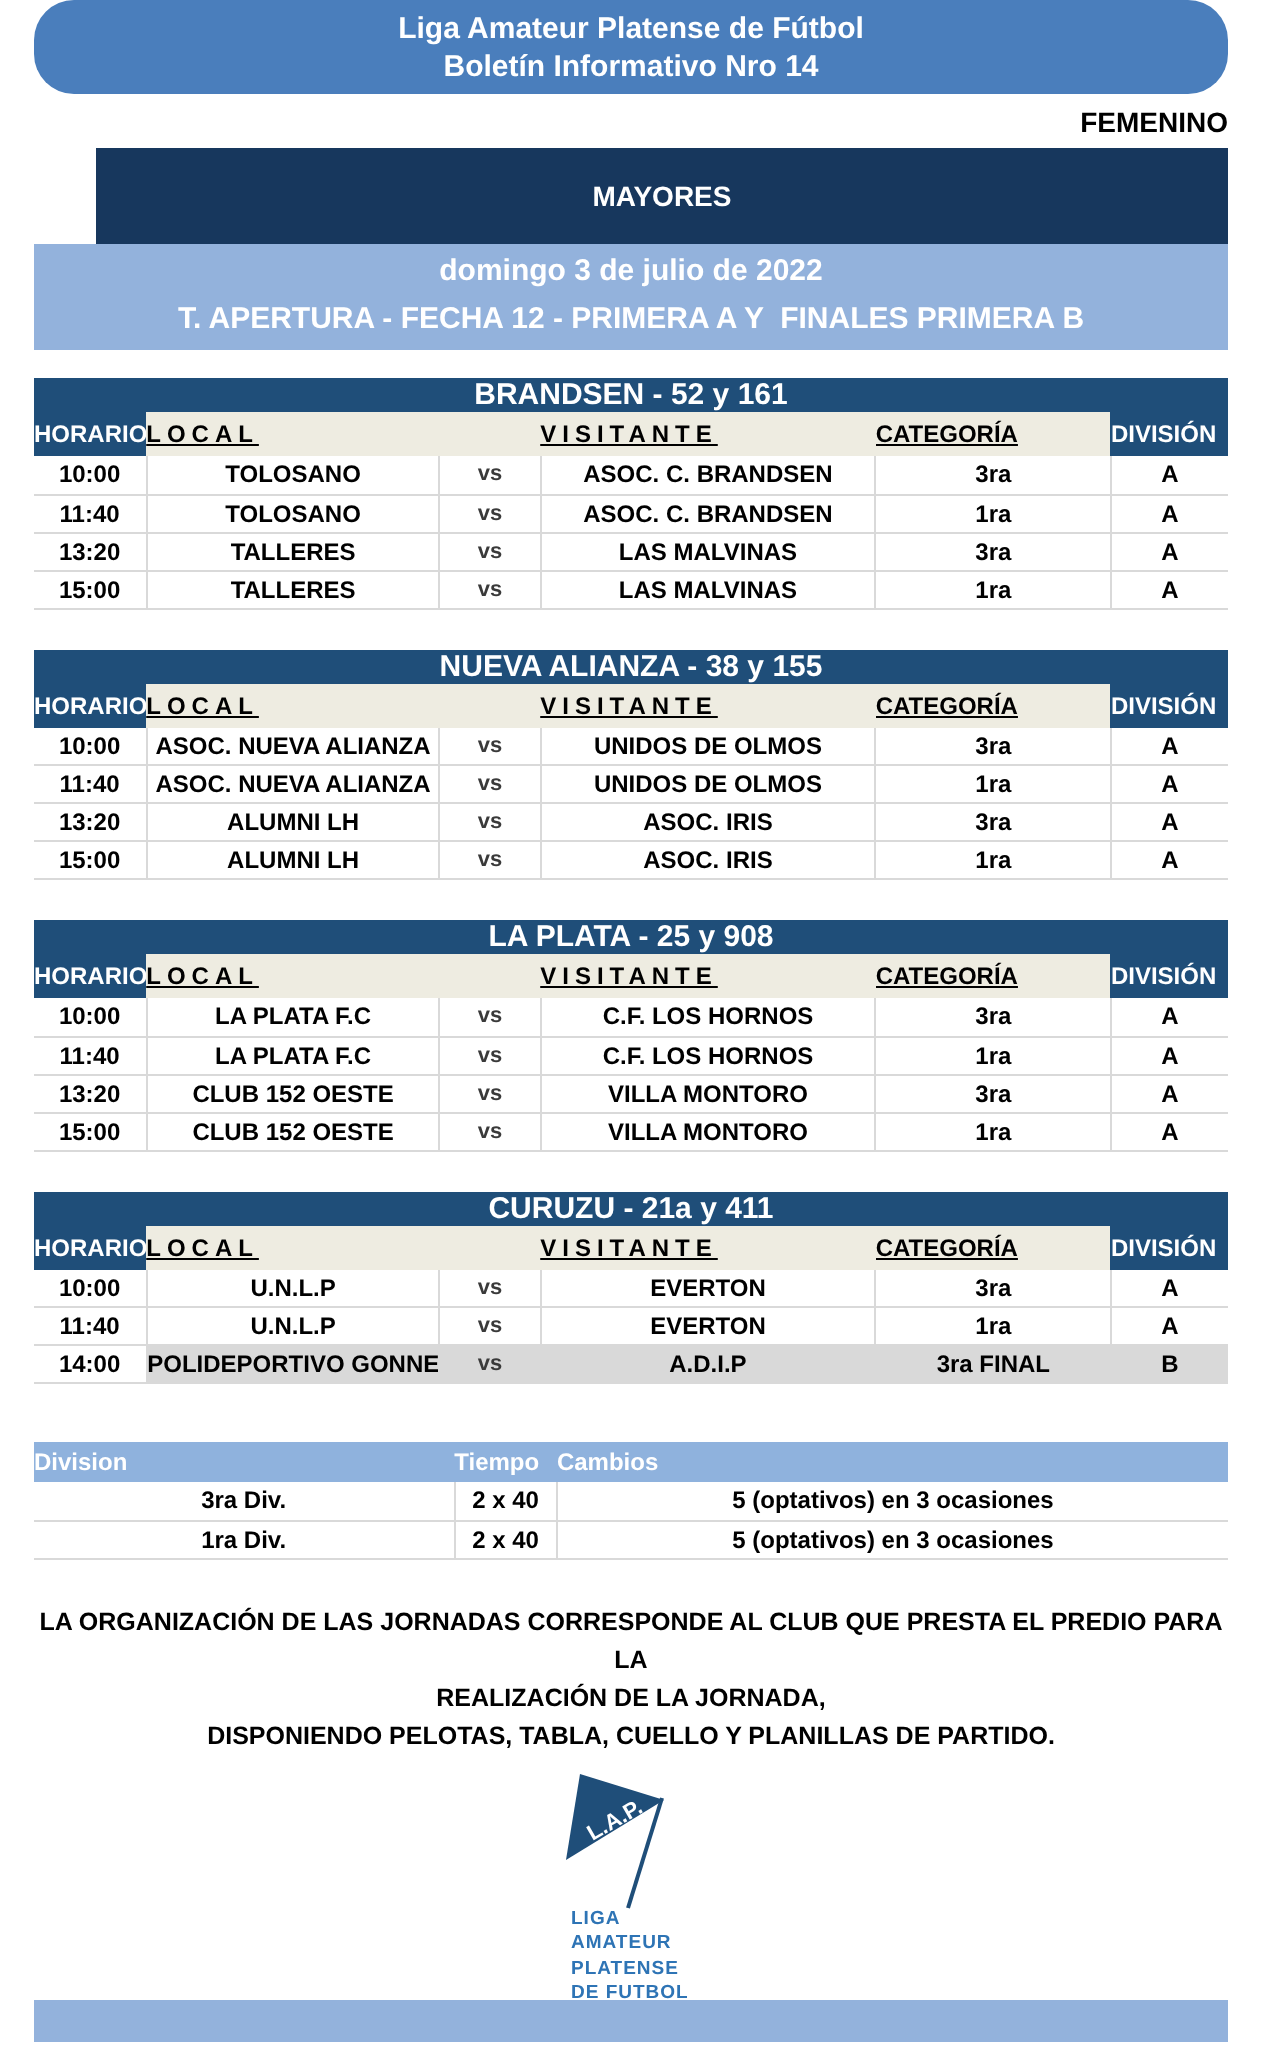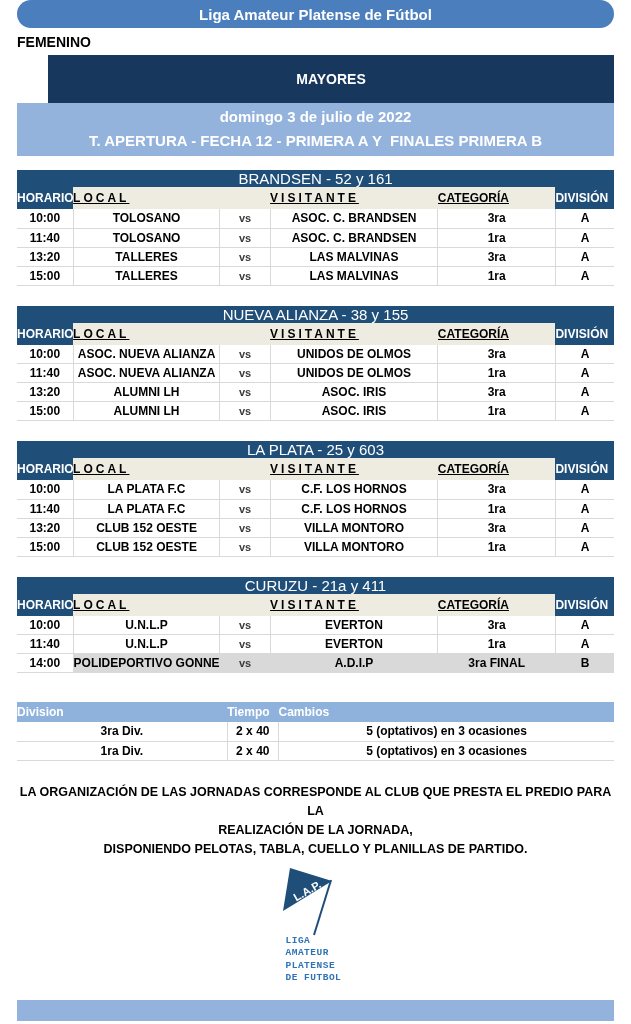--- a/index.html
+++ b/index.html
@@ -9,39 +9,39 @@
     font-family:"Liberation Sans", sans-serif; color:#000;
   }
   .page { padding:0 17px; }
 
   
   .bar-top {
     background:#4A7EBC; color:#fff; text-align:center; font-weight:700;
     font-size:15px; line-height:19px; padding:5px 0 4px;border-radius:20px;
   }
   .femenino {
-    background:#fff; color:#000; text-align:left; font-weight:700;
+    background:#fff; color:#000; text-align:right; font-weight:700;
     font-size:14px; padding:6px 0 5px;
   }
   .mayores {
     background:#17375D; color:#fff; text-align:center; font-weight:700;
     font-size:14px; padding:16px 0;margin-left:31px;
   }
   .subbar {
     background:#93B2DC; color:#fff; text-align:center; font-weight:700;
     font-size:15px; line-height:24px; padding:2px 0 3px;
   }
   .subbar .pre { white-space:pre; }
 
   
   .venue { width:100%; border-collapse:collapse; table-layout:fixed; margin-top:20px; }
   #venues .venue:first-child { margin-top:14px; }
   .venue td { overflow:hidden; white-space:nowrap; }
   .vtitle {
-    background:#1F4E79; color:#fff; font-weight:400; font-size:15px;
+    background:#1F4E79; color:#fff; font-weight:700; font-size:15px;
     text-align:center; height:16px;
   }
   .vh td { height:22px; font-size:12px; font-weight:700; text-align:left; }
   .hdark  { background:#1F4E79; color:#fff; }
   .hcream { background:#EEECE1; color:#000; }
   .u  { text-decoration:underline; }
   .sp { letter-spacing:3px; }
   .match-row td {
     height:19px; background:#fff; font-size:12px; font-weight:700;
     text-align:center; border-bottom:1px solid #D9D9D9;
@@ -65,36 +65,37 @@
   
   .notes { margin-top:22px; text-align:center; }
   .notes div { font-size:12.5px; font-weight:700; line-height:19px; }
 
   
   .logo { width:84px; margin:6px auto 0; position:relative; }
   .logo svg { display:block; }
   .caption { margin-top:-8px; padding-left:12px; }
   .caption div {
     color:#2E74B5; font-size:9.5px; font-weight:700; line-height:12.5px;
-    letter-spacing:0.5px; white-space:pre;font-family:Liberation Mono, monospace;
+    letter-spacing:0.5px; white-space:pre;
   }
 
   
   .bottom-bar {
     position:absolute; left:17px; right:17px; top:1000px; height:21px;
     background:#93B2DC;
   }
 </style>
 </head>
 <body>
 
 <div class="page">
 
   <div class="bar-top">
     <div>Liga Amateur Platense de Fútbol</div>
+    <div>Boletín Informativo Nro 14</div>
   </div>
 
   <div class="femenino">FEMENINO</div>
 
   <div class="mayores">MAYORES</div>
 
   <div class="subbar">
     <div>domingo 3 de julio de 2022</div>
     <div class="pre">T. APERTURA - FECHA 12 - PRIMERA A Y  FINALES PRIMERA B</div>
   </div>
@@ -224,21 +225,21 @@
     <colgroup>
       <col style="width:9.4%">
           <col style="width:24.6%">
           <col style="width:8.4%">
       <col style="width:28.1%">
           <col style="width:19.7%">
           <col style="width:9.8%">
     </colgroup>
     <tbody>
       <tr>
-        <td class="vtitle" colspan="6">LA PLATA - 25 y 603</td>
+        <td class="vtitle" colspan="6">LA PLATA - 25 y 908</td>
       </tr>
       <tr class="vh">
         <td class="hdark">HORARIO</td>
         <td class="hcream u sp">LOCAL</td>
         <td class="hcream"></td>
         <td class="hcream u sp">VISITANTE</td>
         <td class="hcream u">CATEGORÍA</td>
         <td class="hdark">DIVISIÓN</td>
       </tr>
 

